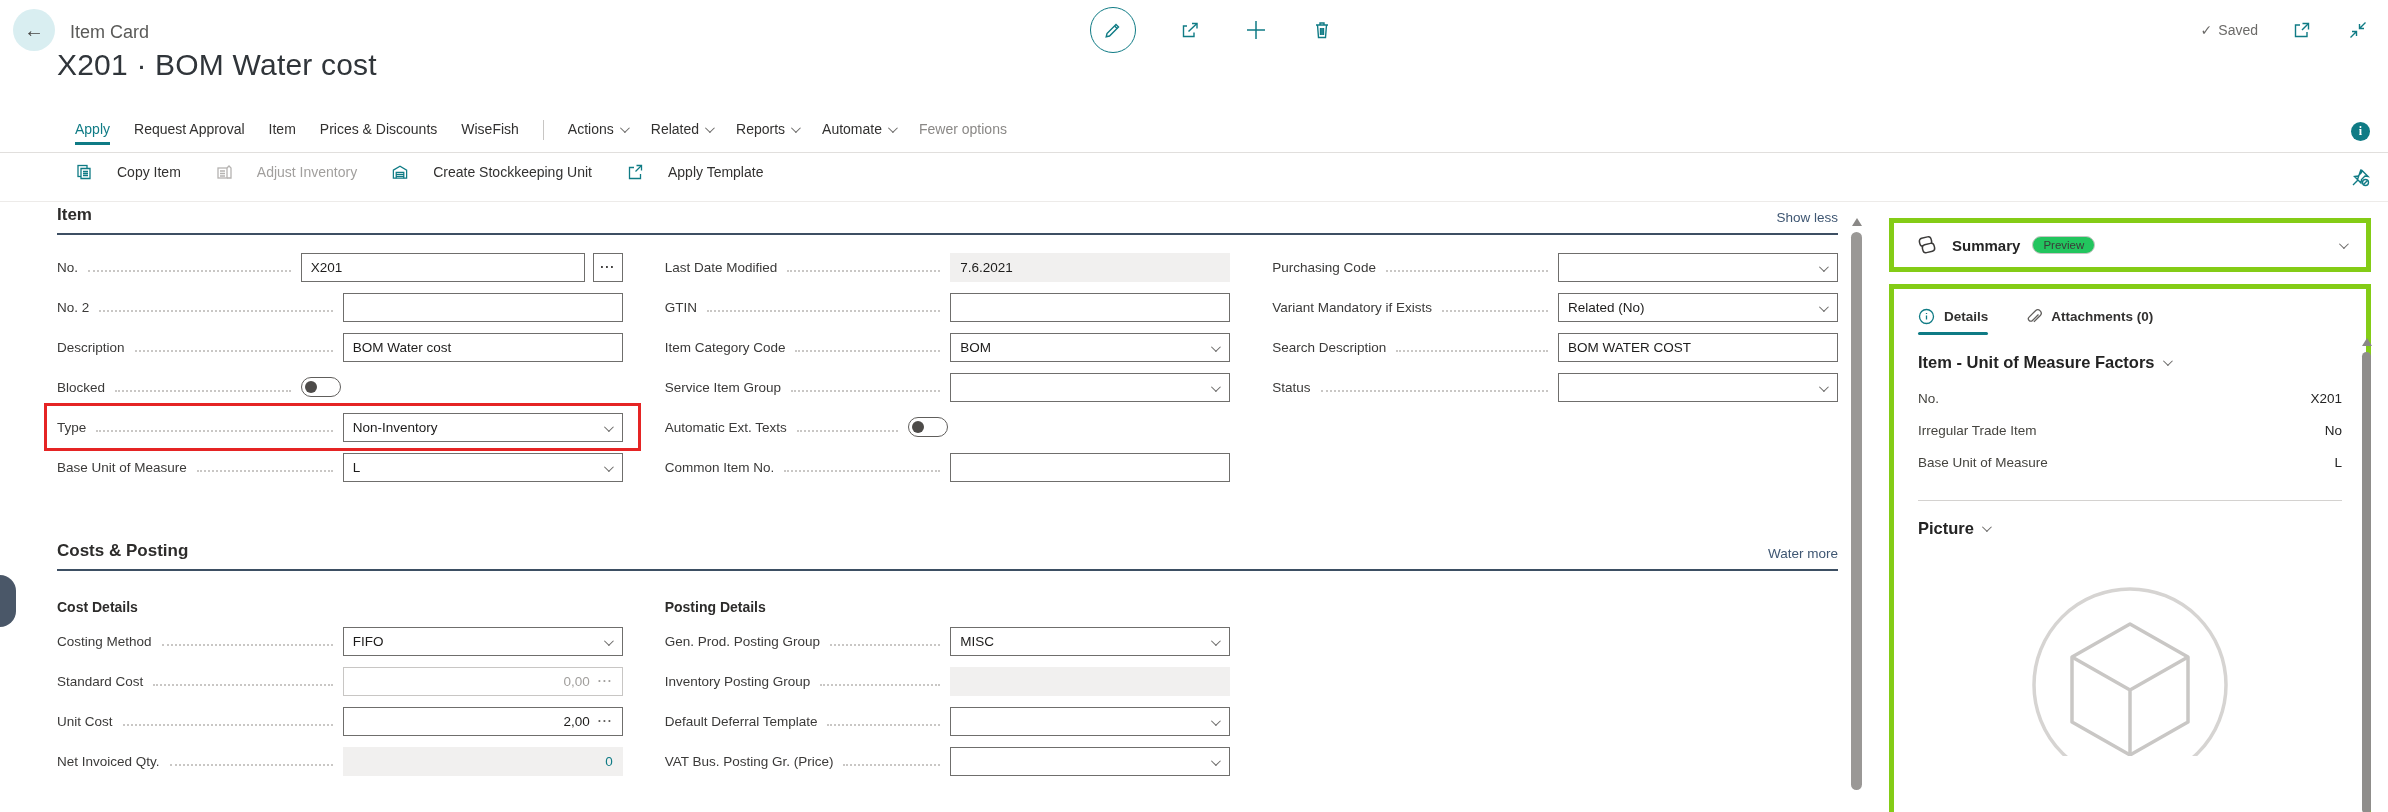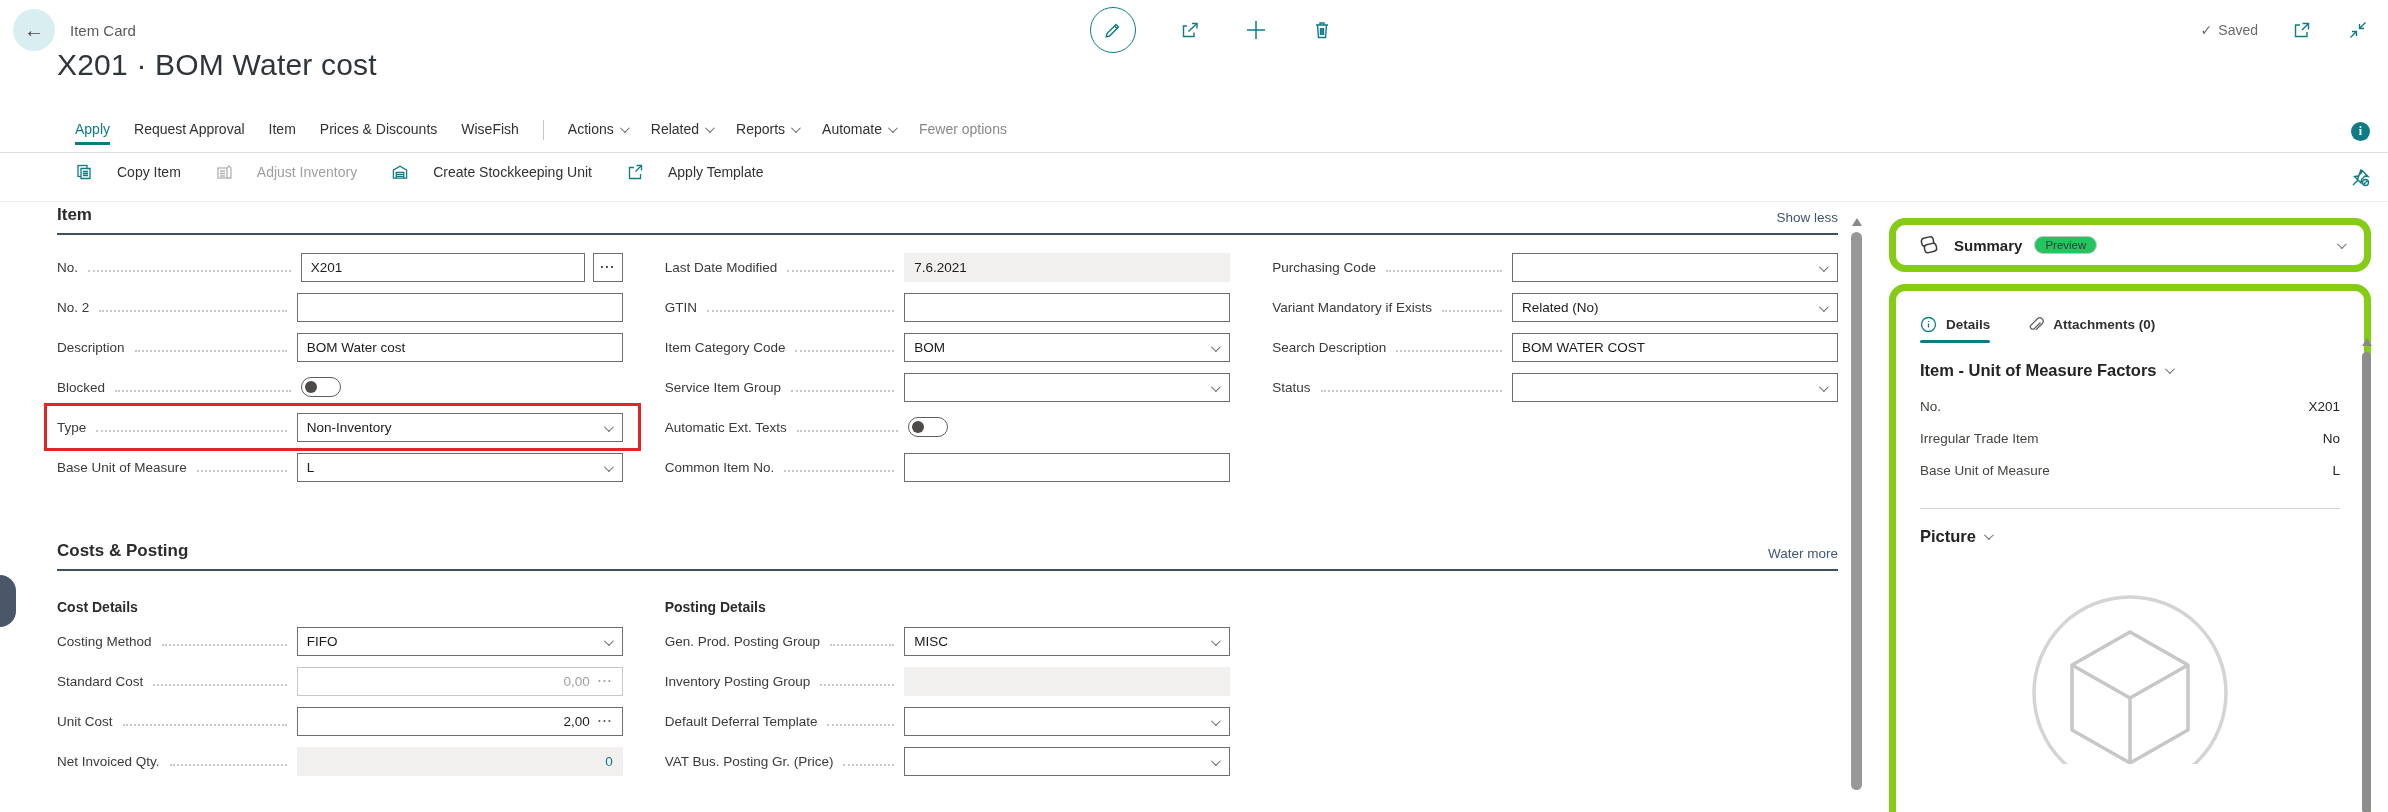--- a/index.html
+++ b/index.html
@@ -7,21 +7,21 @@
   body {
     font-family: "Liberation Sans", "DejaVu Sans", sans-serif;
     background:#fff; color:#323130; position:relative;
   }
 
   
   #topbar { position:absolute; left:0; top:0; width:100%; height:62px; }
   .back-circle{ position:absolute; left:13px; top:9px; width:42px; height:42px; border-radius:50%;
     background:#d9eef1; display:flex; align-items:center; justify-content:center;
     color:#484644; font-size:20px; cursor:pointer; }
-  .pagetype{ position:absolute; left:70px; top:22px; font-size:15px; color:#5a5a58; }
+  .pagetype{ position:absolute; left:70px; top:22px; font-size:18px; color:#5a5a58; }
   .center-icons{ position:absolute; left:1090px; top:7px; display:flex; align-items:center; gap:42px; color:#0f7b85; }
   .icon-circle{ width:46px; height:46px; border:1px solid #0f7b85; border-radius:50%;
     display:flex; align-items:center; justify-content:center; cursor:pointer; }
   .bar-icon{ width:24px; height:24px; display:flex; align-items:center; justify-content:center; cursor:pointer; }
   .right-group{ position:absolute; right:18px; top:18px; display:flex; align-items:center; gap:32px; }
   .saved{ display:flex; align-items:center; gap:6px; color:#6b6a68; font-size:14px; }
   .right-group .bar-icon{ color:#0f7b85; }
 
   
   #page-title{ position:absolute; left:57px; top:48px; font-size:30px; font-weight:300; color:#30353a; letter-spacing:.2px; }
@@ -52,21 +52,21 @@
   
   #main{ position:absolute; left:57px; top:205px; width:1781px; }
   .sec-head{ display:flex; align-items:flex-end; justify-content:space-between;
     border-bottom:2px solid #3d4f63; padding-bottom:8px; }
   .sec-title{ font-size:17px; font-weight:bold; color:#2d2c2b; }
   .sec-link{ font-size:13.5px; color:#3e5672; cursor:pointer; }
   .grid3{ display:grid; grid-template-columns:1fr 1fr 1fr; column-gap:42px; margin-top:12px; }
   .frow{ display:flex; align-items:center; height:40px; position:relative; }
   .flabel{ font-size:13.5px; color:#3b3a39; white-space:nowrap; }
   .leader{ flex:1; border-bottom:2px dotted #c9c7c5; margin:0 10px; transform:translateY(4px); min-width:8px; }
-  .ctrl{ width:326px; height:29px; border:1px solid #6f6e6c; background:#fff; display:flex;
+  .ctrl{ width:280px; height:29px; border:1px solid #6f6e6c; background:#fff; display:flex;
     align-items:center; padding:0 9px; font-size:13.5px; color:#1d1c1b; flex-shrink:0; position:relative; cursor:text; }
   .ctrl.narrow{ width:284px; }
   .ctrl.select{ cursor:pointer; }
   .ctrl.select .chev{ position:absolute; right:11px; top:11px; }
   .ctrl.readonly{ background:#f1f0ef; border-color:#f1f0ef; cursor:default; }
   .ctrl.disabled{ border-color:#c8c6c4; color:#a19f9d; cursor:default; }
   .ctrl .val{ flex:1; overflow:hidden; white-space:nowrap; }
   .ctrl .val.right{ text-align:right; }
   .ctrl .val.link{ color:#0f7b85; }
   .assist-inline{ margin-left:8px; color:#605e5c; letter-spacing:1px; font-weight:bold; font-size:12px; cursor:pointer; }
@@ -85,28 +85,28 @@
   
   .sb-up{ width:0; height:0; border-left:5px solid transparent; border-right:5px solid transparent;
     border-bottom:8px solid #8a8886; margin:0 auto 6px auto; }
   #main-sb{ position:absolute; left:1850px; top:218px; width:13px; bottom:4px; cursor:pointer; }
   #main-sb .thumb{ width:11px; margin:0 auto; height:558px; background:#9a9896; border-radius:6px; }
   #fb-sb{ position:absolute; left:2361px; top:338px; width:11px; bottom:0; cursor:pointer; }
   #fb-sb .thumb{ width:9px; margin:0 auto; height:462px; background:#8f8d8b; border-radius:5px; }
 
   
   #factbox{ position:absolute; left:1889px; top:218px; width:482px; bottom:0; }
-  .card{ background:#fff; border:7px solid #84cc16; border-radius:16px; }
+  .card{ background:#fff; border:5px solid #84cc16; border-radius:0; }
   #summary-card{ height:54px; display:flex; align-items:center; padding:0 20px; gap:12px; cursor:pointer; }
   #summary-card .s-title{ font-size:15px; font-weight:bold; color:#242424; }
   .badge{ font-size:11.5px; color:#3b3a39; background:#22c55e; border:1px solid #c8c6c4;
     border-radius:10px; padding:2px 10px; }
   #summary-card .chev{ margin-left:auto; }
   #details-card{ margin-top:12px; height:600px; padding:18px 24px; }
-  .fb-tabs{ display:flex; align-items:center; gap:36px;margin-top:6px; }
+  .fb-tabs{ display:flex; align-items:center; gap:36px; }
   .fb-tab{ display:flex; align-items:center; gap:9px; font-size:13.5px; cursor:pointer;
     position:relative; padding-bottom:10px;font-weight:bold; }
   .fb-tab.active{ font-weight:bold; }
   .fb-tab.active::after{ content:""; position:absolute; left:0; right:0; bottom:0; height:3px;
     background:#0f7b85; border-radius:2px; }
   .fb-tab .ticon{ color:#0f7b85; display:flex; }
   .fb-tab .ticon.gray{ color:#605e5c; }
   .fb-sec-title{ font-size:16.5px; font-weight:bold; color:#242424; margin-top:18px;
     display:flex; align-items:center; gap:8px; }
   .fb-rows{ margin-top:10px; }

